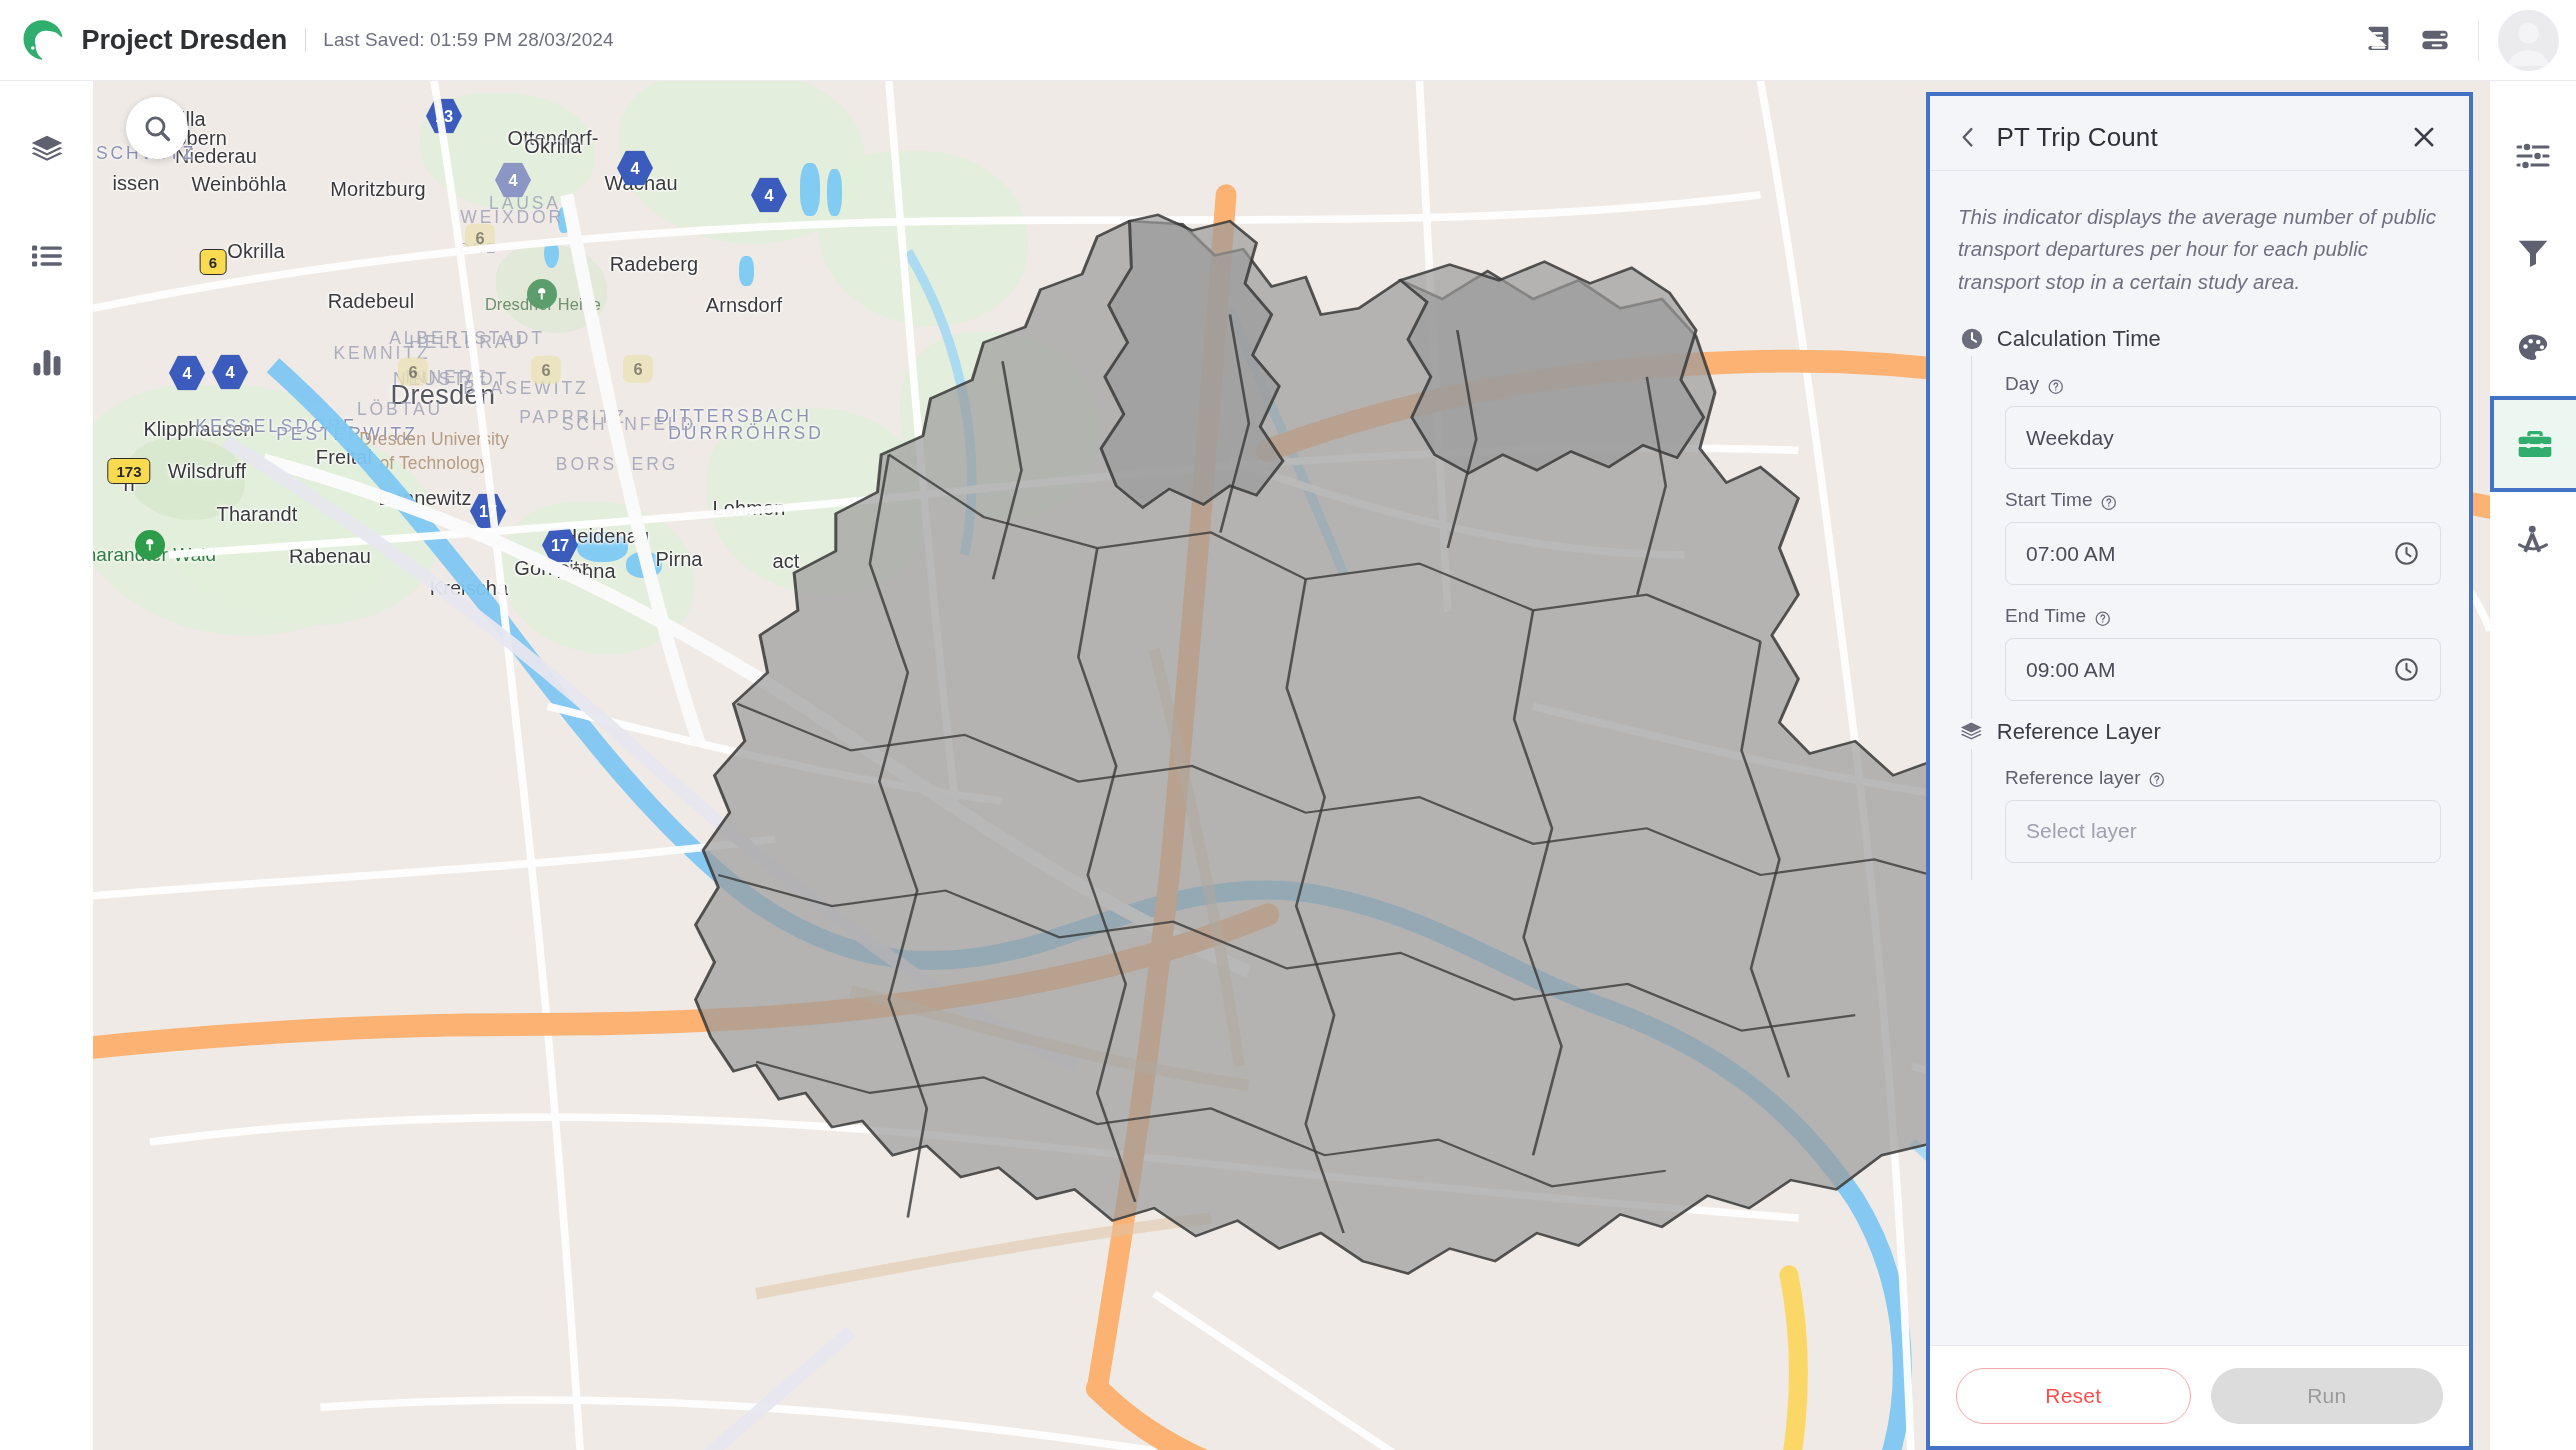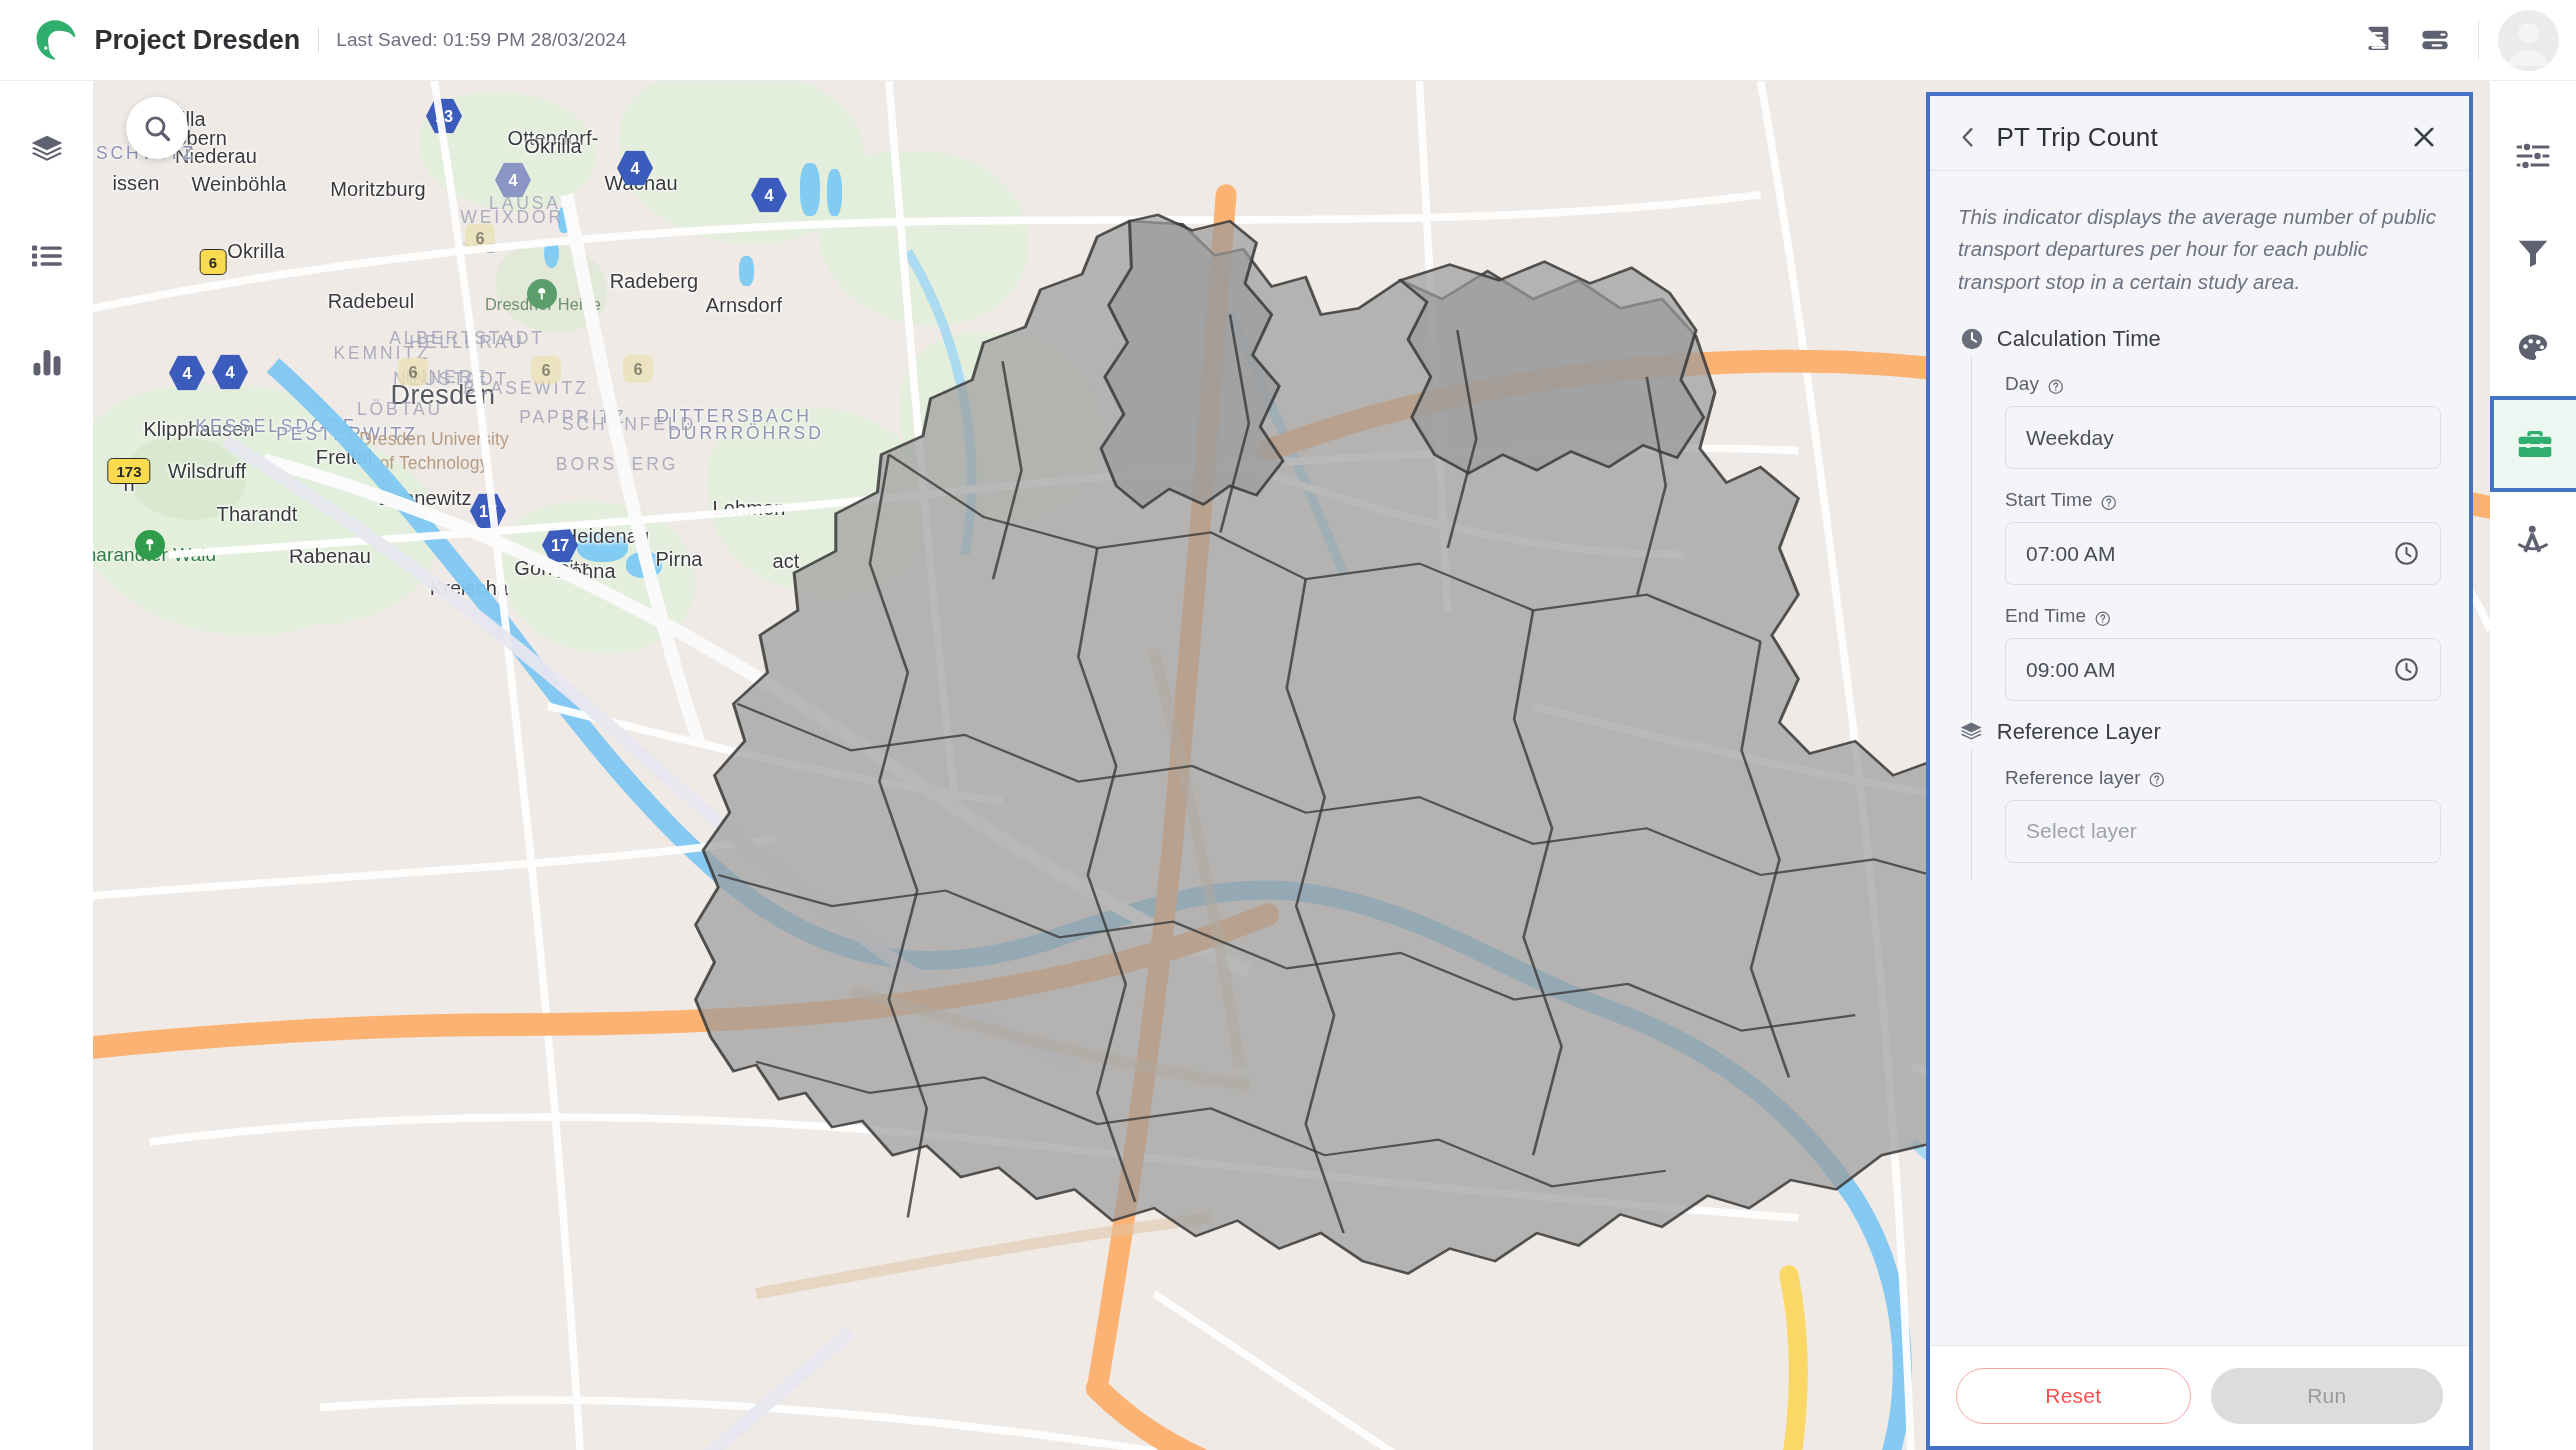--- a/index.html
+++ b/index.html
@@ -12,21 +12,21 @@
     -webkit-font-smoothing: antialiased;
   }
 
   
   .app { position: relative; width: 2576px; height: 1451px; background: #fff; }
 
   
   .header {
     position: absolute; left: 0; top: 0; width: 2576px; height: 81px;
     background: #ffffff; display: flex; align-items: center;
-    border-bottom: 0.6px solid #ececf0; z-index: 40; padding-left: 13px;
+    border-bottom: 0.6px solid #ececf0; z-index: 40;
   }
   .brand { display: flex; align-items: center; padding-left: 20px; }
   .logo { width: 44px; height: 44px; flex: 0 0 44px; position: relative; }
   .logo svg { display: block; }
   .app-title {
     font-size: 27px; font-weight: 700; color: #2f3034; letter-spacing: -0.1px;
     margin-left: 17.5px; white-space: nowrap;
   }
   .title-divider {
     width: 1.2px; height: 24.6px; background: #d8d9df; margin: 0 17.5px;
@@ -443,21 +443,21 @@
 
       <div>
         <div class="mlabel" style="left:79px; top:38px;">Ockrilla</div>
         <div class="mlabel" style="left:97px; top:57px;">Gröbern</div>
         <div class="mlabel" style="left:123px; top:75px;">Niederau</div>
         <div class="mlabel" style="left:146px; top:103px;">Weinböhla</div>
         <div class="mlabel" style="left:285px; top:108px;">Moritzburg</div>
         <div class="mlabel" style="left:460px; top:57px;">Ottendorf-</div>
         <div class="mlabel" style="left:460px; top:65px;">Okrilla</div>
         <div class="mlabel" style="left:548px; top:102px;">Wachau</div>
-        <div class="mlabel" style="left:561px; top:200px;">Radeberg</div>
+        <div class="mlabel" style="left:561px; top:183px;">Radeberg</div>
         <div class="mlabel" style="left:651px; top:224px;">Arnsdorf</div>
         <div class="mlabel" style="left:163px; top:170px;">Okrilla</div>
         <div class="mlabel" style="left:278px; top:220px;">Radebeul</div>
         <div class="mlabel" style="left:106px; top:348px;">Klipphausen</div>
         <div class="mlabel" style="left:114px; top:390px;">Wilsdruff</div>
         <div class="mlabel" style="left:251px; top:376px;">Freital</div>
         <div class="mlabel" style="left:332px; top:417px;">Bannewitz</div>
         <div class="mlabel" style="left:164px; top:433px;">Tharandt</div>
         <div class="mlabel" style="left:237px; top:475px;">Rabenau</div>
         <div class="mlabel" style="left:376px; top:507px;">Kreischa</div>

